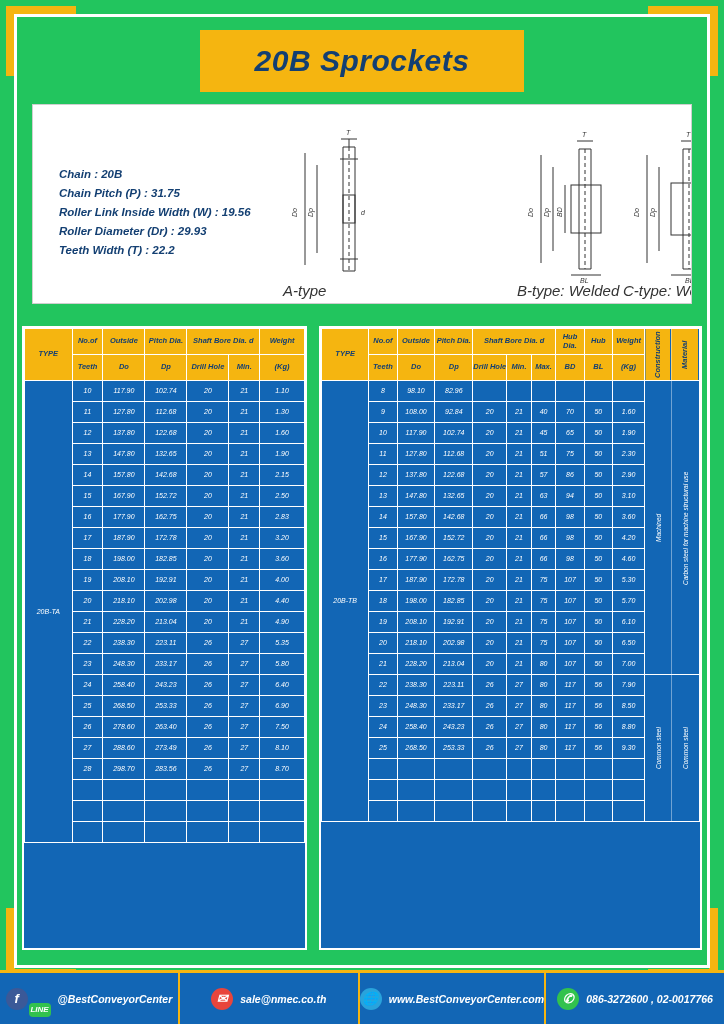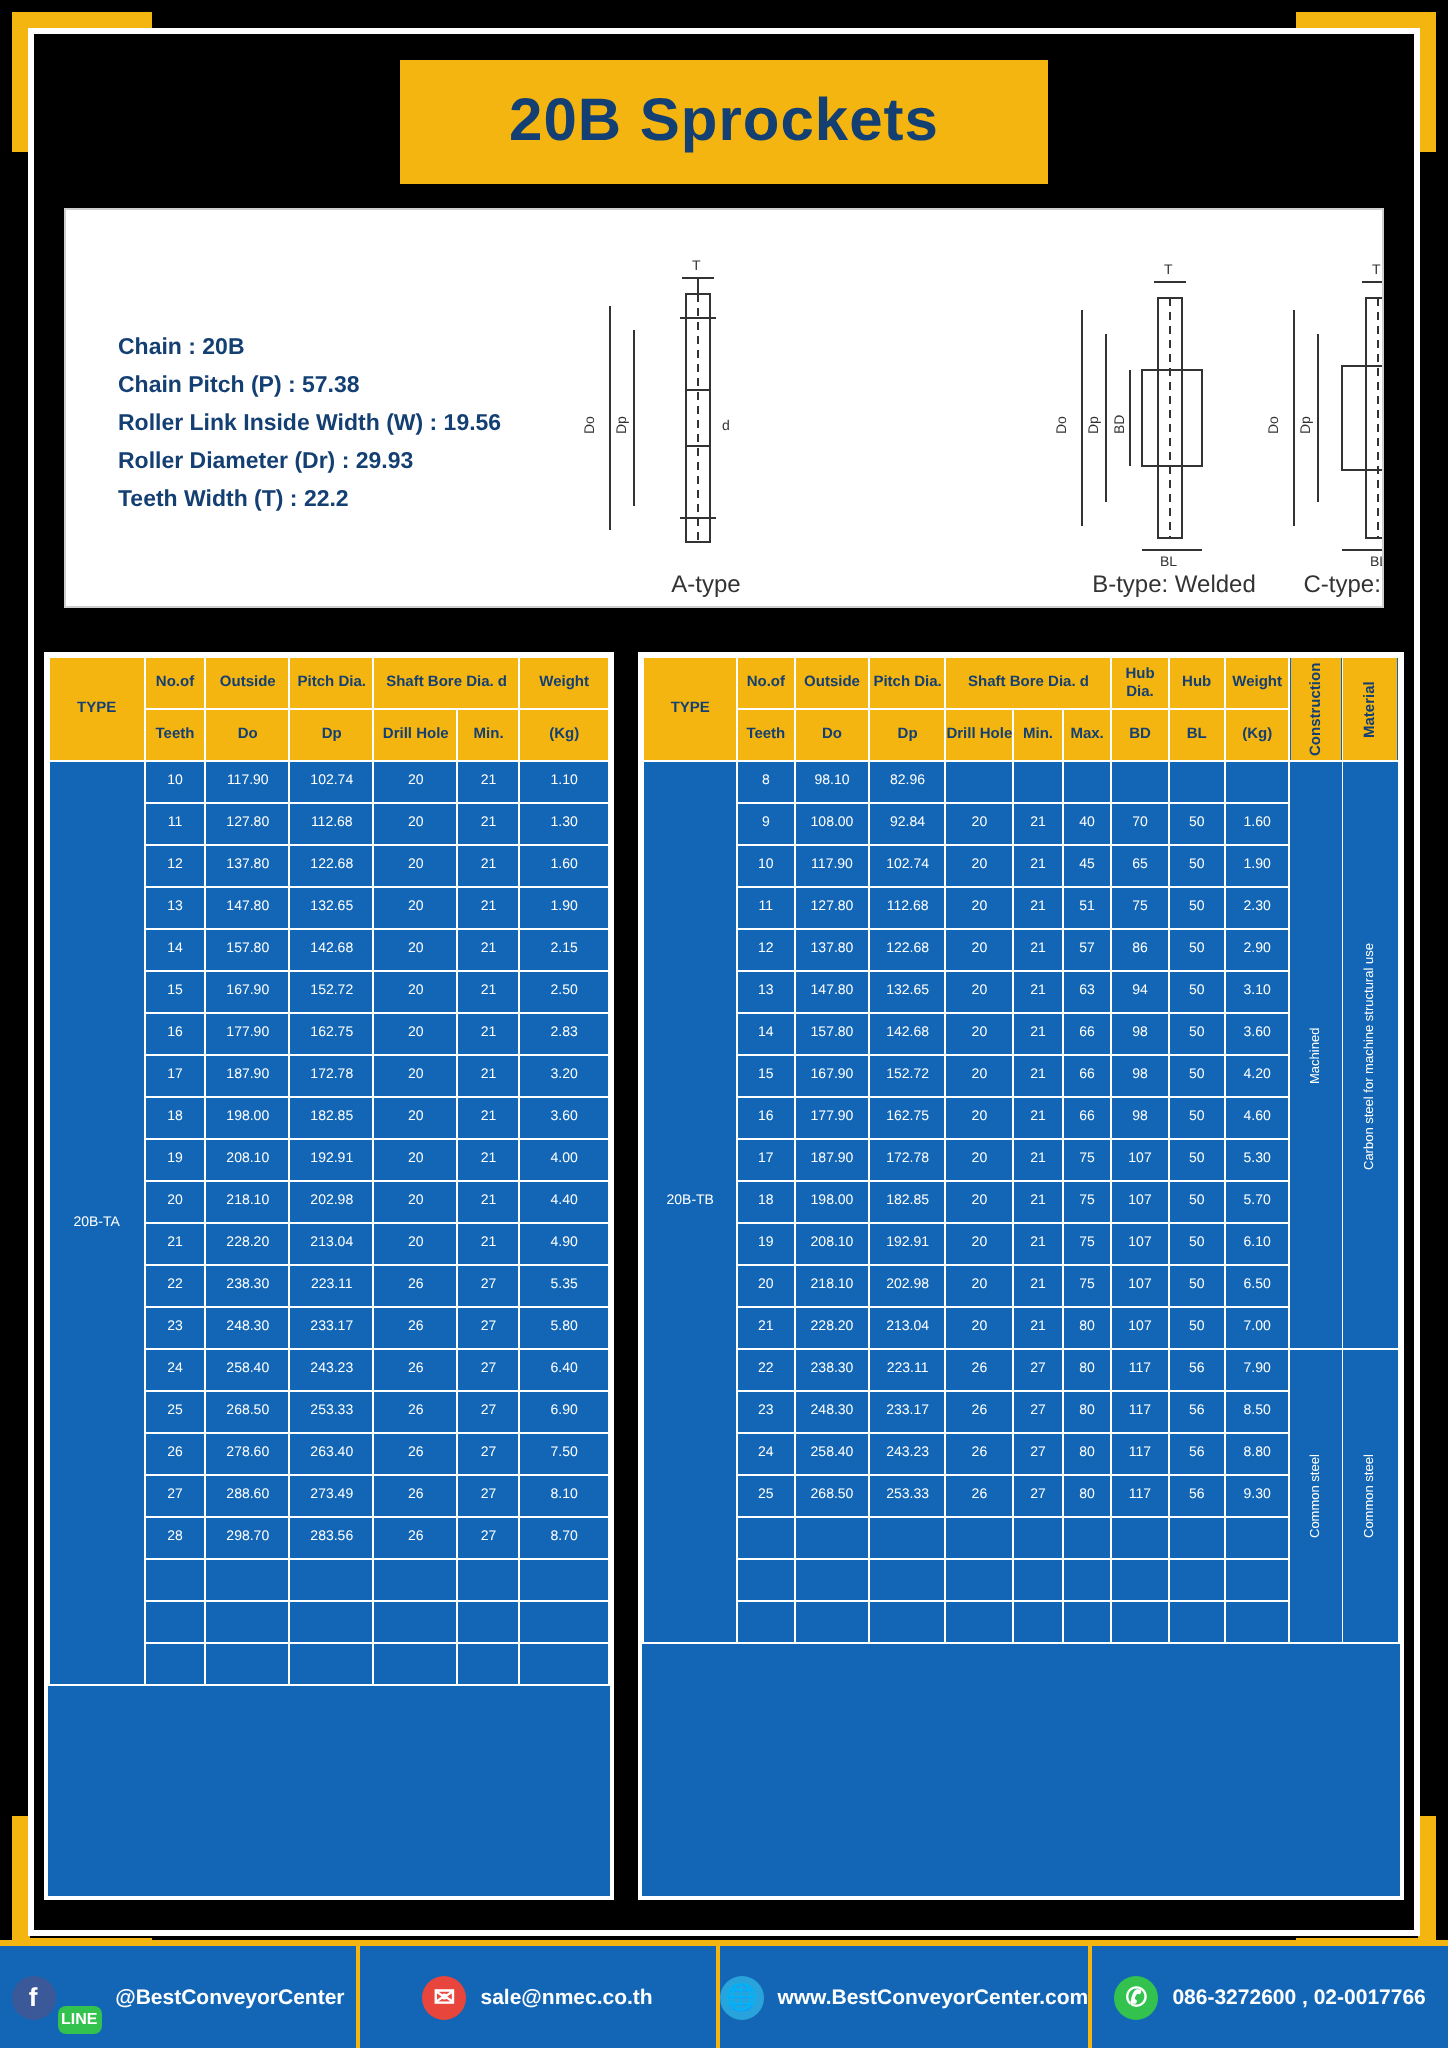--- a/index.html
+++ b/index.html
@@ -7,21 +7,22 @@
   body {
     width: 724px; height: 1024px;
     background: #1266b5;
     font-family: "Liberation Sans", sans-serif;
     overflow: hidden;
     position: relative;
   }
   
   .page {
     position: absolute; inset: 0;
-    background: #000000;
+    background: #22c55e;
+    font-style: italic;
   }
   .corner {
     position: absolute;
     width: 70px; height: 70px;
     border: 9px solid #f5b510;
   }
   .corner.tl { top: 6px; left: 6px; border-right: 0; border-bottom: 0; }
   .corner.tr { top: 6px; right: 6px; border-left: 0; border-bottom: 0; }
   .corner.bl { bottom: 46px; left: 6px; border-right: 0; border-top: 0; }
   .corner.br { bottom: 46px; right: 6px; border-left: 0; border-top: 0; }
@@ -77,21 +78,21 @@
   .drawings {
     position: absolute;
     top: 14px; left: 240px; right: 6px; bottom: 4px;
   }
   .dw {
     position: absolute;
     top: 6px; width: 140px; height: 160px;
   }
   .dw .cap {
     position: absolute; bottom: -14px; left: 0; width: 100%;
-    text-align: center; font-size: 12px; color: #333;
+    text-align: left; font-size: 15px; color: #333;
   }
 
   
   .tables {
     position: absolute;
     top: 326px; left: 22px; right: 22px; bottom: 74px;
     display: flex;
     gap: 12px;
   }
   .tbl-wrap {
@@ -190,21 +191,21 @@
   <div class="inner"></div>
 
   <div class="title-bar">
     <h1>20B Sprockets</h1>
   </div>
 
   <div class="spec-panel">
 
     <div class="spec-list">
       <div>Chain : 20B</div>
-      <div>Chain Pitch (P) : 57.38</div>
+      <div>Chain Pitch (P) : 31.75</div>
       <div>Roller Link Inside Width (W) : 19.56</div>
       <div>Roller Diameter (Dr) : 29.93</div>
       <div>Teeth Width (T) : 22.2</div>
     </div>
 
     <div class="drawings">
 
       <div class="dw" style="left:10px;">
         <svg width="140" height="160" viewBox="0 0 140 160">
           <g stroke="#333" fill="none" stroke-width="1">

